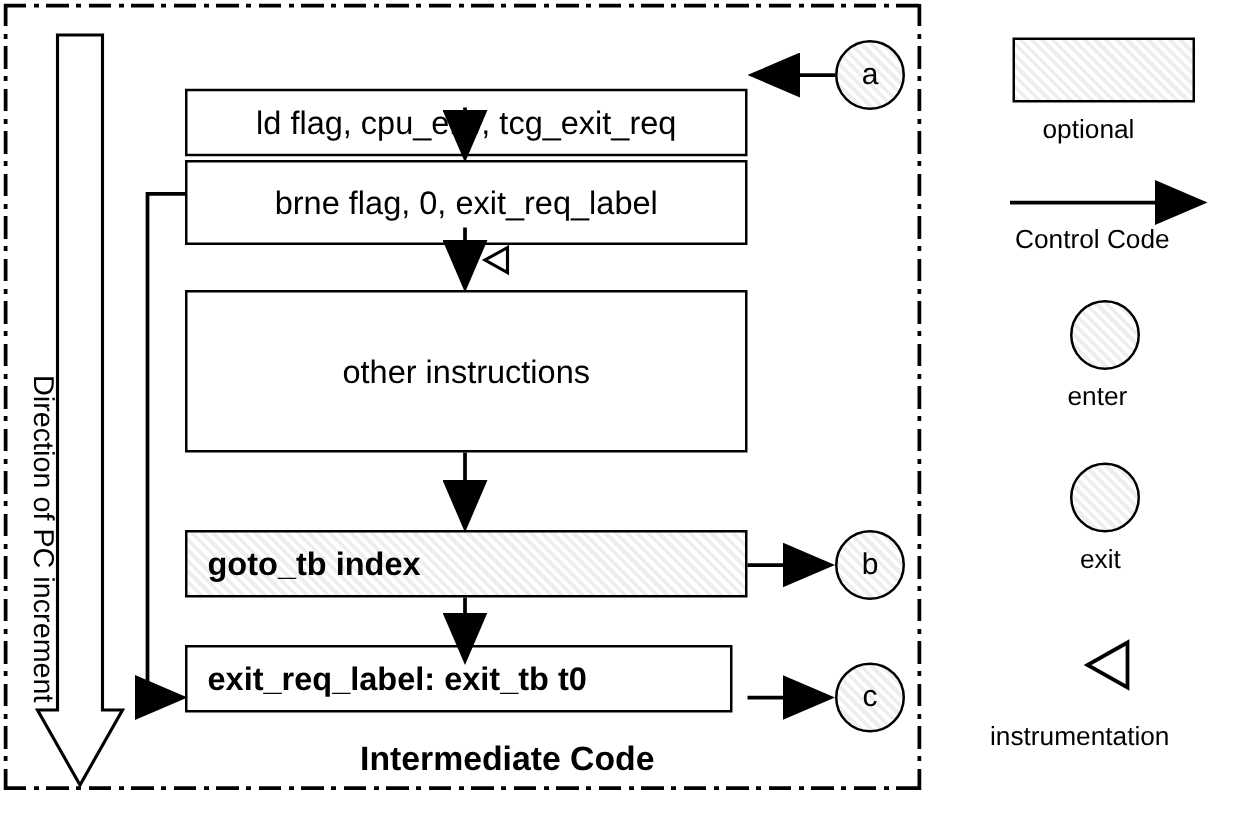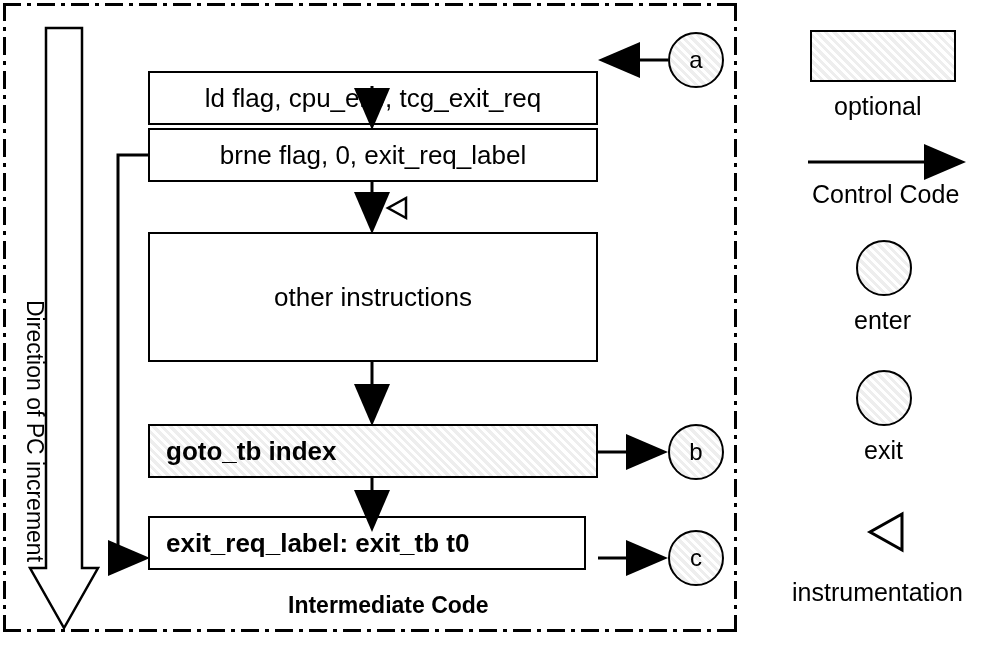--- a/index.html
+++ b/index.html
@@ -48,52 +48,52 @@
     position: absolute;
     width: 56px; height: 56px;
     border: 2.5px solid #000;
     border-radius: 50%;
     background: repeating-linear-gradient(45deg, #eee 0 3px, #fff 3px 6px);
     display: flex; align-items: center; justify-content: center;
     font-size: 24px;
   }
   .label {
     position: absolute;
-    font-size: 25px;
+    font-size: 21px;
     color: #000;
     white-space: nowrap;
   }
   .big-arrow {
     position: absolute;
   }
   svg { overflow: visible; }
   .title-bold {
     position: absolute;
     font-weight: 700;
-    font-size: 23px;
+    font-size: 27px;
   }
 </style>
 </head>
 <body>
 
 <div class="canvas">
 
   <div class="outer-box"></div>
 
   <svg class="big-arrow" style="left:34px; top:28px;" width="70" height="605">
     <path d="M12,0 L48,0 L48,540 L64,540 L30,600 L-4,540 L12,540 Z" fill="#fff" stroke="#000" stroke-width="2.5"></path>
   </svg>
 
   <div class="label" style="left:48px; top:300px; transform: rotate(90deg); transform-origin:left top; font-size:23px;">Direction of PC increment</div>
 
   <div class="node" style="left:148px; top:32px; width:450px; height:54px;margin-top:39px;">
     <span>ld flag, cpu_env, tcg_exit_req</span>
   </div>
 
-  <div class="node" style="left:148px; top:128px; width:450px; height:54px;">
+  <div class="node" style="left:148px; top:128px; width:450px; height:68px;">
     <span>brne  flag, 0, exit_req_label</span>
   </div>
 
   <div class="node" style="left:148px; top:232px; width:450px; height:130px;">
     <span>other instructions</span>
   </div>
 
   <div class="node left shaded" style="left:148px; top:424px; width:450px; height:54px;">
     <span>goto_tb index</span>
   </div>

